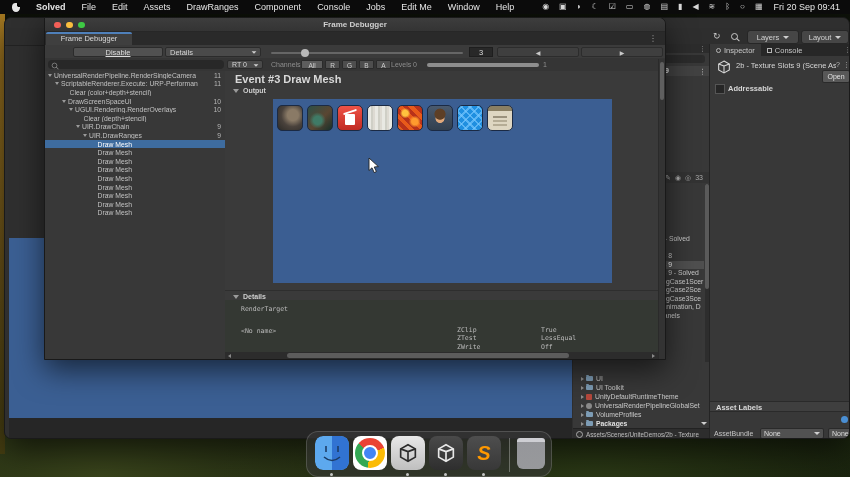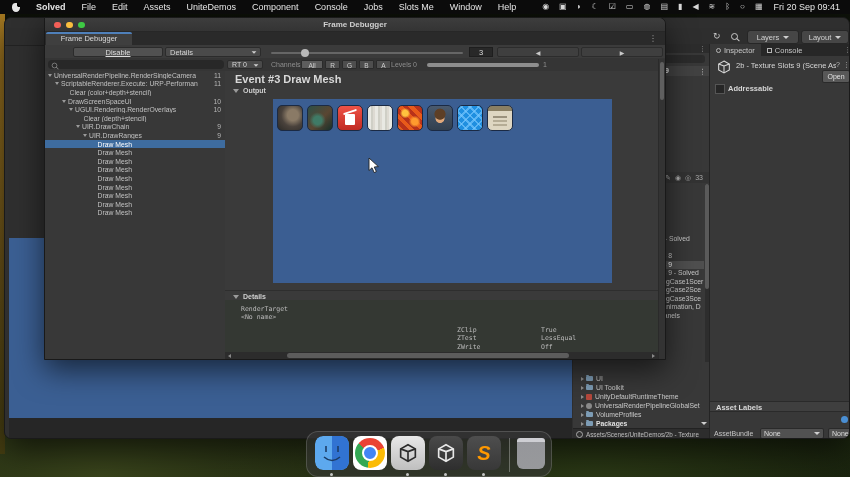--- a/index.html
+++ b/index.html
@@ -182,21 +182,21 @@
   .t7{background:repeating-linear-gradient(45deg,rgba(120,200,255,.65) 0 1.6px,rgba(0,0,0,0) 1.6px 6px),
        repeating-linear-gradient(-45deg,rgba(120,200,255,.65) 0 1.6px,rgba(0,0,0,0) 1.6px 6px),#1f8fe0;}
   .t8{background:linear-gradient(180deg,#8a7f63 0 22%,#ded6c2 22%),#ded6c2;position:relative;}
   .t8::before{content:"";position:absolute;left:5px;top:10px;width:14px;height:1.6px;background:#9a917d;
     box-shadow:0 4px 0 #b5ac96,0 8px 0 #b5ac96;}
   #details-bar{position:absolute;left:0;top:219px;width:433px;height:10px;border-top:1px solid #2e2e2e;
     background:#3a3a3a;}
   #details{position:absolute;left:0;top:229px;width:433px;height:52px;background:#343833;
     font-family:"DejaVu Sans Mono",monospace;font-size:6.5px;color:#bcbcbc;}
   #details .l1{position:absolute;left:16px;top:5px;}
-  #details .l2{position:absolute;left:16px;top:13px;}
+  #details .l2{position:absolute;left:16px;top:27px;}
   .dcol{position:absolute;top:26px;}
   .drow{display:flex;height:8.4px;line-height:8.4px;}
   .dk{width:84px;flex:none;}
   .dv{white-space:nowrap;}
   #hscroll{position:absolute;left:0;top:281px;width:433px;height:7px;background:#2c2c2c;}
   #hscroll .thumb{position:absolute;left:62px;top:1px;width:282px;height:5px;background:#5c5c5c;border-radius:2.5px;}
   .harrow{position:absolute;top:1.6px;width:0;height:0;border-top:2.4px solid transparent;border-bottom:2.4px solid transparent;}
   .harrow.l{left:3px;border-right:3.4px solid #8a8a8a;}
   .harrow.r{right:3px;border-left:3.4px solid #8a8a8a;}
   #vscroll{position:absolute;left:613px;top:41px;width:6px;height:300px;background:#333;border-left:1px solid #2a2a2a;}
@@ -550,25 +550,25 @@
       </div>
   </div>
 
   <div class="abs" id="menubar">
     <span class="apple"></span>
     <span id="menu-items" style="display:flex;">
         <span class="mitem bold">Solved</span>
         <span class="mitem">File</span>
         <span class="mitem">Edit</span>
         <span class="mitem">Assets</span>
-        <span class="mitem">UniteDemos</span>
+        <span class="mitem">DrawRanges</span>
         <span class="mitem">Component</span>
         <span class="mitem">Console</span>
         <span class="mitem">Jobs</span>
-        <span class="mitem">Slots Me</span>
+        <span class="mitem">Edit Me</span>
         <span class="mitem">Window</span>
         <span class="mitem">Help</span>
       </span>
     <span id="menubar-right">
         <span class="sicon">◉</span>
         <span class="sicon">▣</span>
         <span class="sicon">◗</span>
         <span class="sicon">☾</span>
         <span class="sicon">☑</span>
         <span class="sicon">▭</span>

